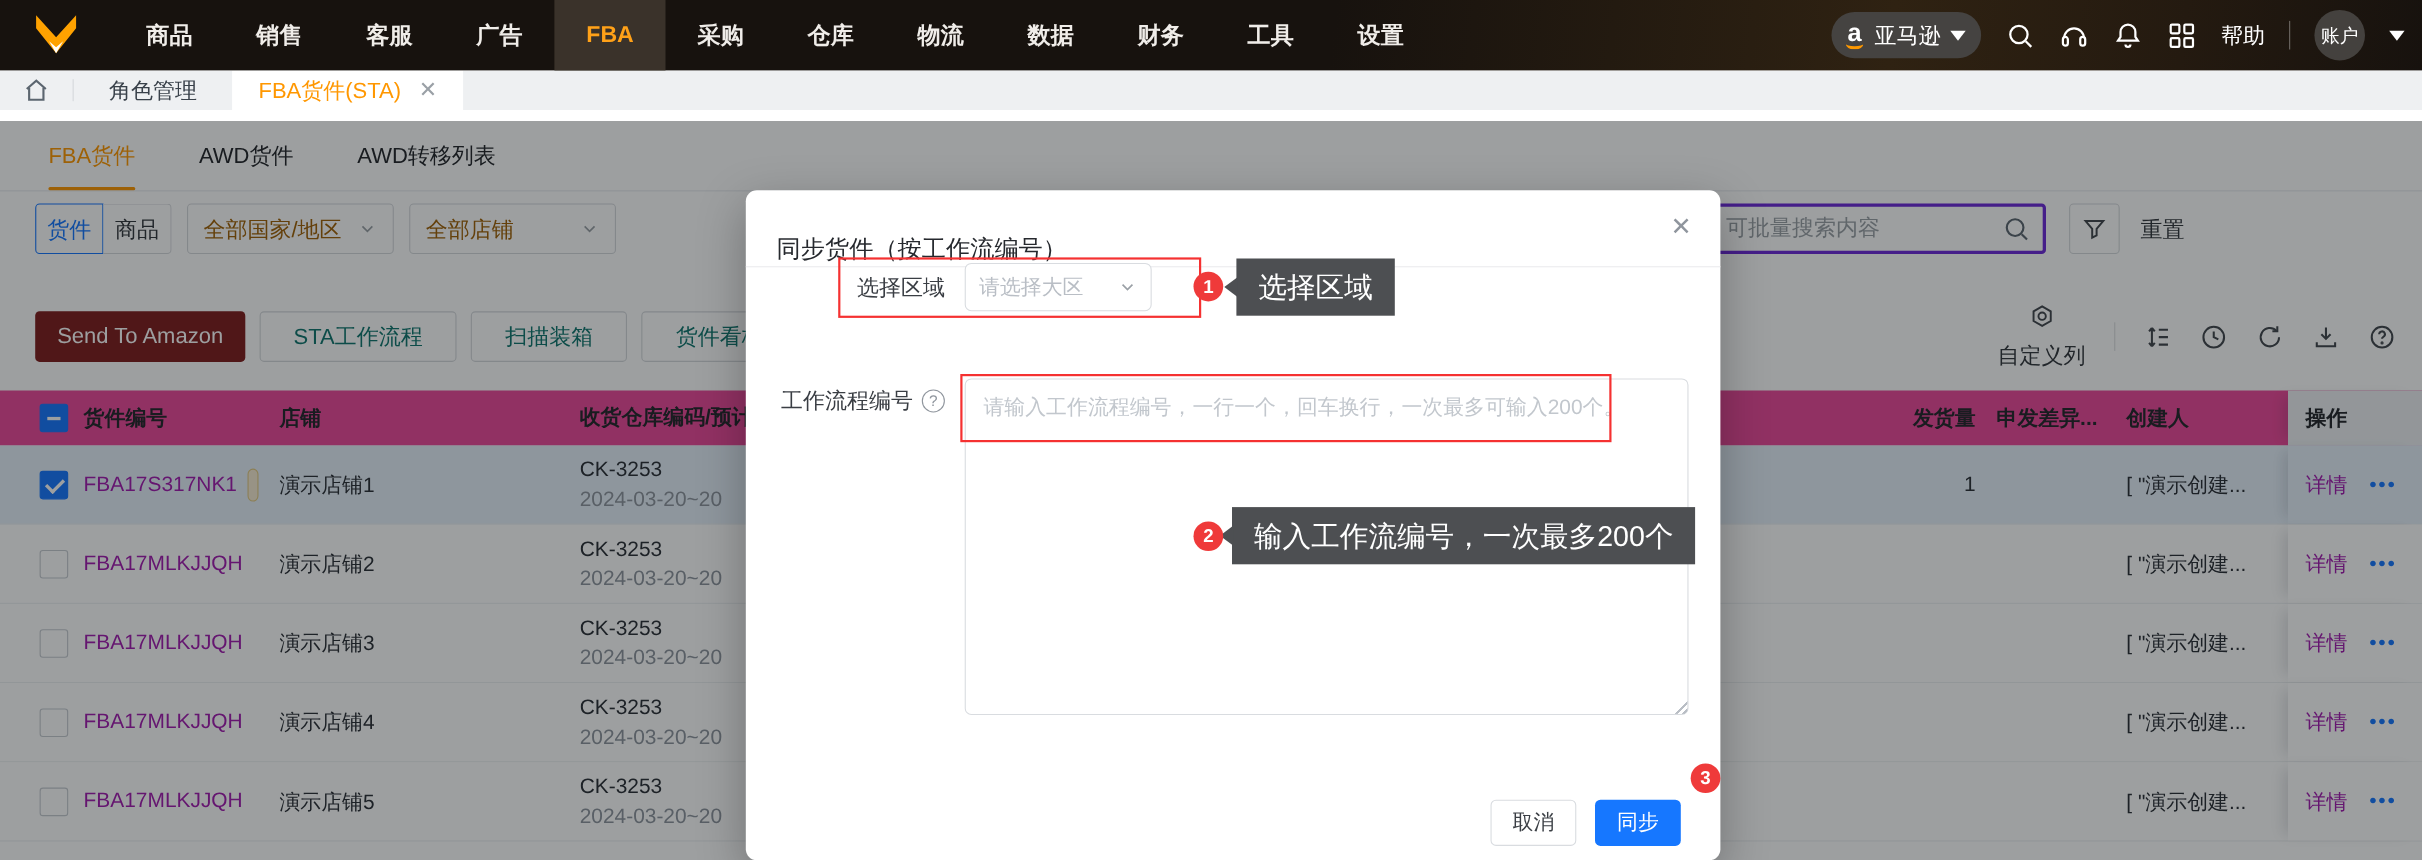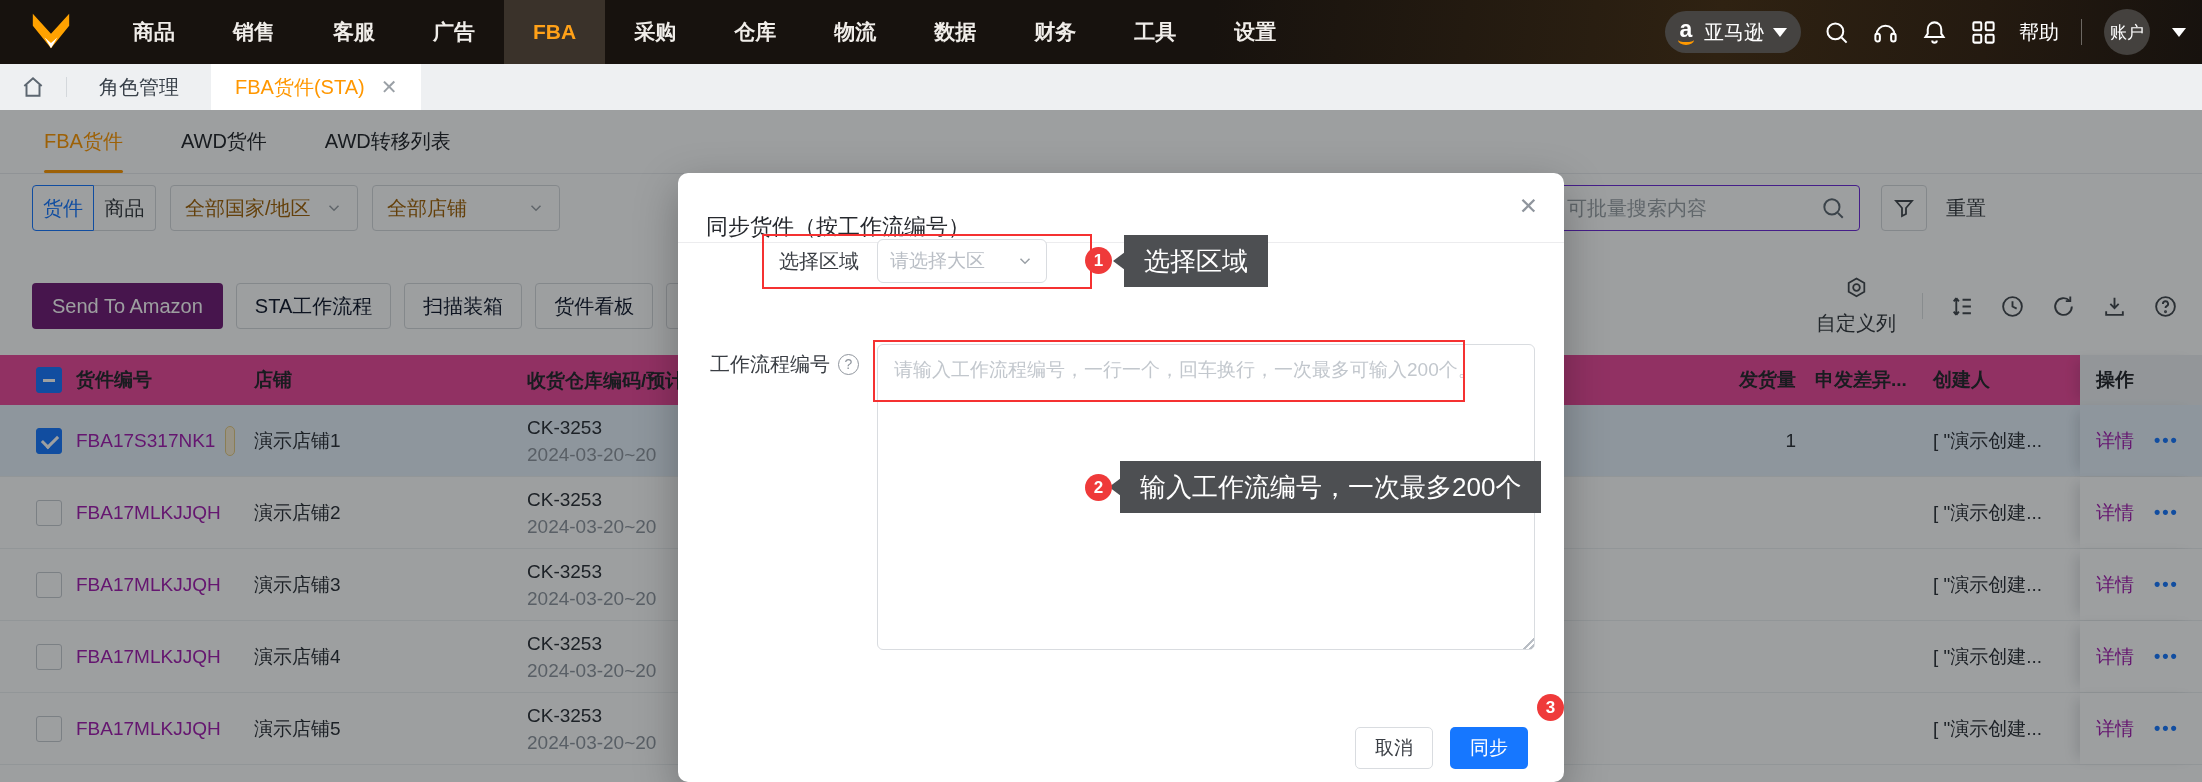--- a/index.html
+++ b/index.html
@@ -26,21 +26,21 @@
     border-bottom:3px solid #ff9900; border-radius:50%; }
   .caret-down { width:0; height:0; border-left:7px solid transparent; border-right:7px solid transparent;
     border-top:9px solid #fff; }
   .nav-icon { display:flex; align-items:center; color:#fff; }
   .nav-text { color:#fff; font-size:20px; }
   .v-div { width:1px; height:26px; background:rgba(255,255,255,.35); }
   .account { width:46px; height:46px; border-radius:50%; background:#44413e; color:#fff; font-size:17px;
     display:flex; align-items:center; justify-content:center; }
 
   
-  .tabbar { position:absolute; top:64px; left:0; right:0; height:46px; background:#eef0f2;
+  .tabbar { position:absolute; top:64px; left:0; right:0; height:36px; background:#eef0f2;
     display:flex; align-items:stretch; z-index:29; }
   .home-btn { width:66px; display:flex; align-items:center; justify-content:center; color:#5c6670; }
   .tab-divider { width:1px; height:20px; background:#d4d8dc; align-self:center; }
   .breadcrumb-item { display:flex; align-items:center; padding:0 32px; font-size:20px; color:#39414a; }
   .tab-active { display:flex; align-items:center; gap:16px; padding:0 24px; background:#fff;
     color:#ff9700; font-size:20px; }
   .tab-close { color:#9aa0a6; font-size:20px; line-height:1; }
   .tab-close::after { content:"✕"; }
 
   
@@ -56,34 +56,34 @@
   .segment { display:flex; height:46px; }
   .seg-btn { width:62px; border:1px solid #d6d9dd; background:#fff; font-size:20px; color:#33373d;
     display:flex; align-items:center; justify-content:center; }
   .seg-btn:first-child { border-radius:4px 0 0 4px; }
   .seg-btn:last-child { border-radius:0 4px 4px 0; border-left:none; }
   .seg-btn.active { border:1px solid #1677ff; color:#1677ff; }
   .select { width:188px; height:46px; border:1px solid #d6d9dd; border-radius:4px; background:#fff;
     display:flex; align-items:center; justify-content:space-between; padding:0 14px; font-size:20px; color:#a16207;text-align:center; }
   .select .sel-caret { display:flex; color:#9aa0a6; }
   .search-wrap { position:absolute; top:75px; left:1549px; width:311px; height:46px; }
-  .search-input { width:100%; height:100%; border:1px solid #6d28d9; border-radius:4px; padding:0 50px 0 17px;
+  .search-input { width:100%; height:100%; border:3px solid #6d28d9; border-radius:4px; padding:0 50px 0 17px;
     font-size:20px; color:#33373d; outline:none; background:#fff; }
   .search-input::placeholder { color:#9aa0a6; }
   .search-icon-in { position:absolute; right:14px; top:10px; color:#5c6670; }
   .funnel-btn { position:absolute; top:75px; left:1881px; width:46px; height:46px; border:1px solid #d6d9dd;
     border-radius:4px; background:#fff; display:flex; align-items:center; justify-content:center; color:#42474d; }
   .reset-btn { position:absolute; top:75px; left:1946px; height:46px; display:flex; align-items:center;
     font-size:20px; color:#33373d; background:none; border:none; }
 
   .action-row { position:absolute; top:173px; left:32px; display:flex; gap:13px; }
   .btn { height:46px; border-radius:4px; font-size:20px; display:flex; align-items:center;
     justify-content:center; white-space:nowrap; }
-  .btn-primary { background:#701a75; color:#fff; border:none; padding:0 20px; }
-  .btn-default { background:#fff; border:1px solid #d6d9dd; color:#0f172a; padding:0 18px; }
+  .btn-primary { background:#7f1d1d; color:#fff; border:none; padding:0 20px; }
+  .btn-default { background:#fff; border:1px solid #d6d9dd; color:#0f766e; padding:0 30px; }
   .toolbar-right { position:absolute; top:173px; right:24px; height:46px; display:flex; align-items:center;
     gap:26px; color:#42474d; }
   .tbi { display:flex; align-items:center; }
   .custom-col { display:flex; align-items:center; gap:9px; font-size:20px; color:#33373d;flex-direction:column; }
   .tb-div { width:1px; height:26px; background:#dcdfe2; }
 
   
   .table { position:absolute; top:245px; left:0; right:0; }
   .thead { position:relative; height:50px; background:#ec4899; font-weight:700; font-size:19px; color:#23262b; }
   .trow { position:relative; height:72px; border-bottom:1px solid #edf0f2; background:#fff;

